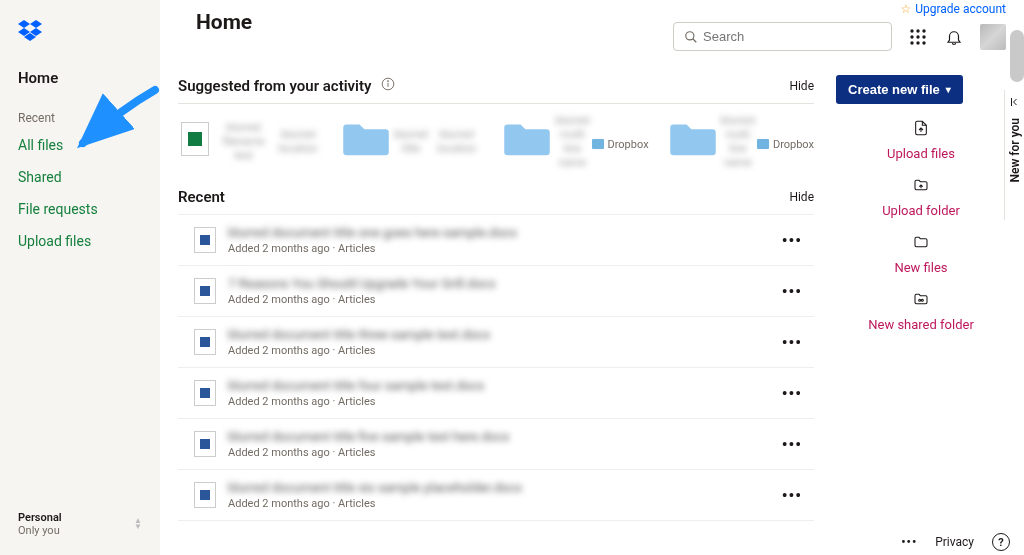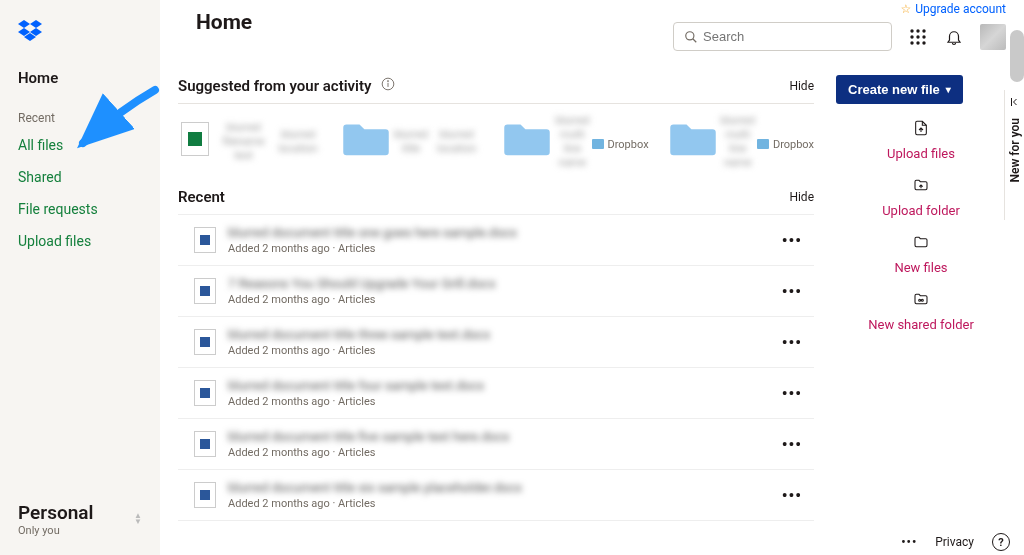--- a/index.html
+++ b/index.html
@@ -7,21 +7,21 @@
   .app{display:flex;width:1024px;height:555px;position:relative;overflow:hidden;}
   
   .sidebar{width:160px;background:#f7f5f2;display:flex;flex-direction:column;padding:12px 0 8px 0;position:relative;}
   .logo{padding:6px 18px 14px 18px;}
   .logo svg{width:24px;height:24px;}
   .nav{display:flex;flex-direction:column;}
   .nav-home{padding:10px 18px;font-weight:600;font-size:15px;}
   .nav-label{padding:14px 18px 4px 18px;font-size:12px;color:#736c64;}
   .nav-item{padding:8px 18px;font-size:14px;color:#15803d;cursor:pointer;}
   .sidebar-bottom{margin-top:auto;padding:10px 18px;display:flex;align-items:center;justify-content:space-between;}
-  .sidebar-bottom .personal{font-weight:600;font-size:19px;}
+  .sidebar-bottom .personal{font-weight:600;font-size:11px;}
   .sidebar-bottom .sub{font-size:11px;color:#736c64;}
   .sidebar-bottom .chev{display:flex;flex-direction:column;color:#bbb;font-size:8px;line-height:6px;}
   
   .pointer{position:absolute;top:85px;left:65px;pointer-events:none;}
   
   .main{flex:1;display:flex;flex-direction:column;overflow:hidden;}
   .topbar{display:flex;align-items:center;padding:2px 18px 0 18px;justify-content:flex-end;gap:14px;}
   .upgrade{display:flex;align-items:center;gap:4px;font-size:12px;color:#0061fe;cursor:pointer;}
   .upgrade .star{color:#f5a623;font-size:12px;}
   .toolbar{display:flex;align-items:center;padding:6px 18px 6px 18px;gap:16px;justify-content:flex-end;}

